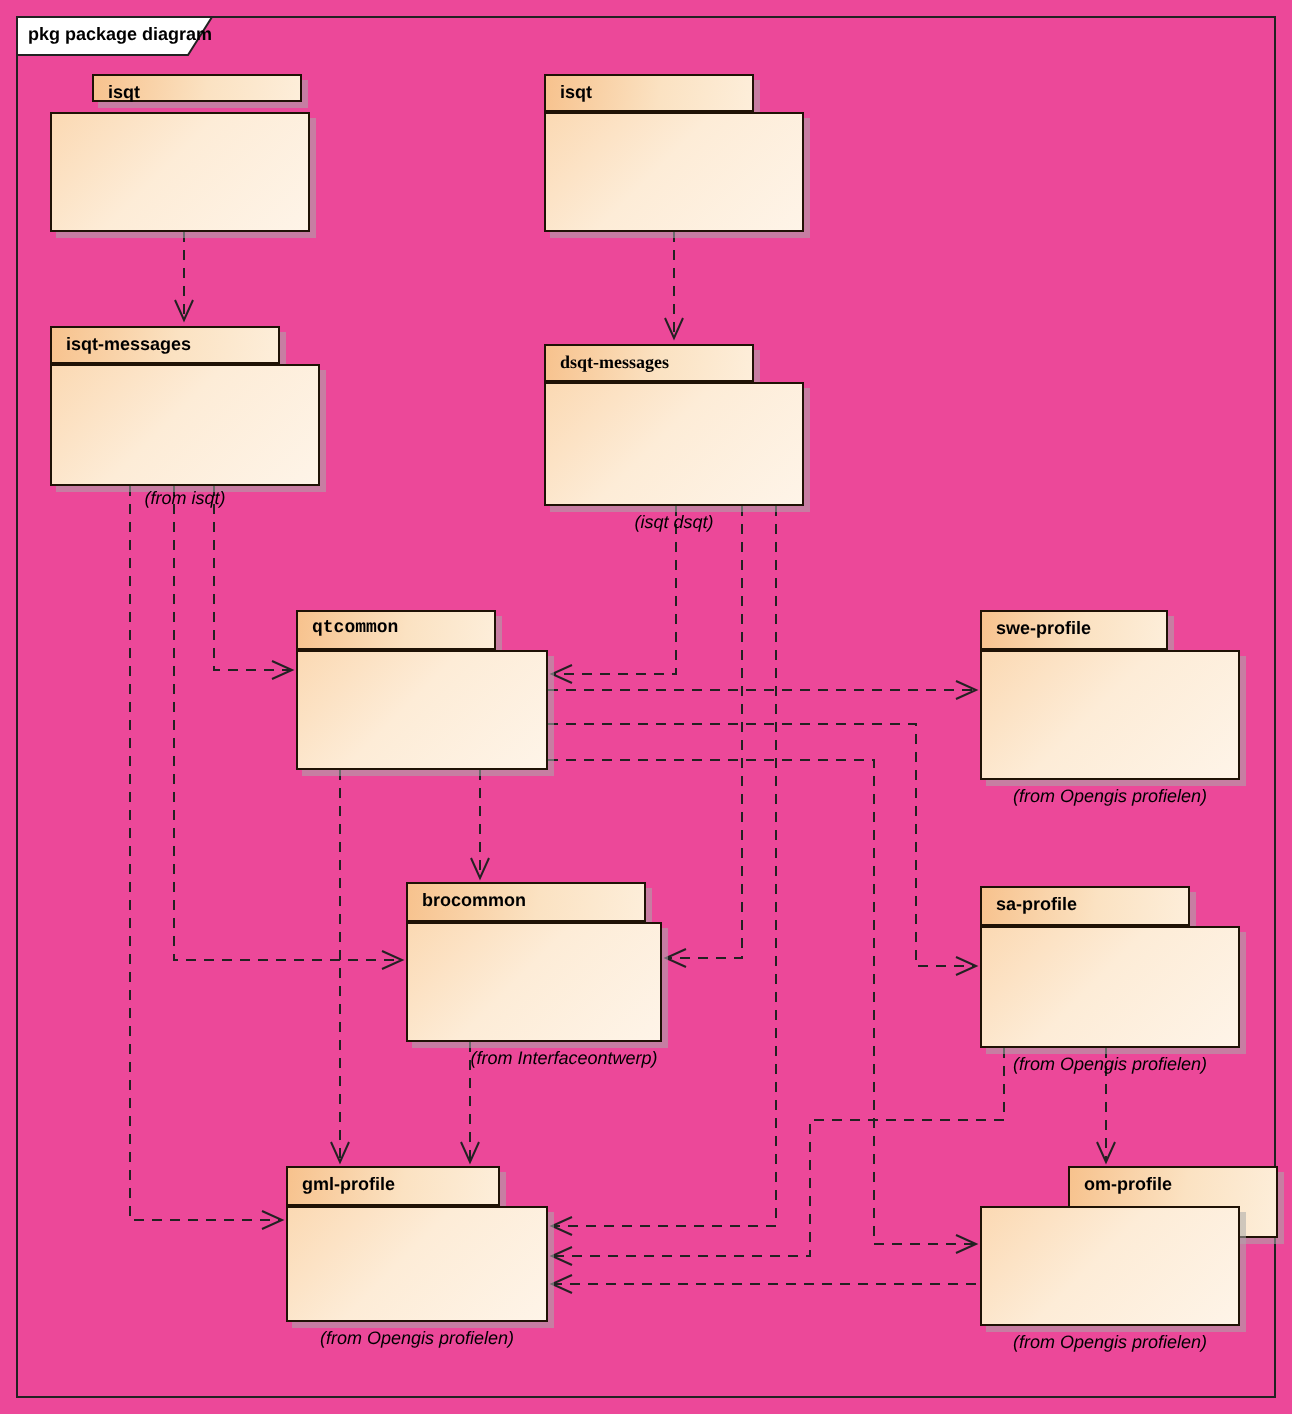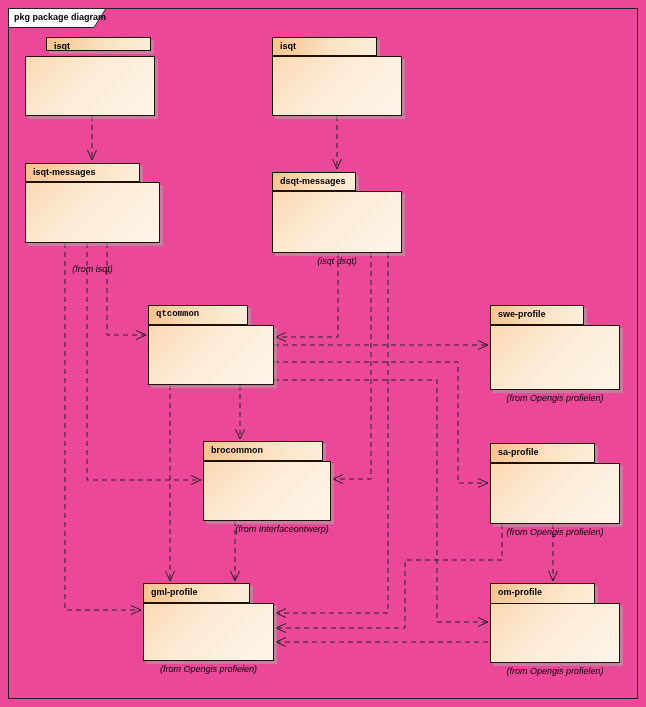--- a/index.html
+++ b/index.html
@@ -84,24 +84,24 @@
     </div>
     <div class="pbody" style="top:19px;width:130px;height:60px;"></div>
   </div>
 
   <div class="pkg" style="left:25px;top:163px;">
     <div class="tab" style="width:115px;height:19px;">
       <span class="lbl">isqt-messages</span>
     </div>
     <div class="pbody" style="top:19px;width:135px;height:61px;"></div>
   </div>
-  <div class="cap" style="left:25px;top:264px;width:135px;">(from isqt)</div>
+  <div class="cap" style="left:25px;top:244px;width:135px;">(from isqt)</div>
 
   <div class="pkg" style="left:272px;top:172px;">
-    <div class="tab" style="width:84px;height:19px;">
+    <div class="tab" style="width:105px;height:19px;font-family:Liberation Serif, serif;">
       <span class="lbl">dsqt-messages</span>
     </div>
     <div class="pbody" style="top:19px;width:130px;height:62px;"></div>
   </div>
   <div class="cap" style="left:272px;top:256px;width:130px;">(isqt dsqt)</div>
 
   <div class="pkg" style="left:148px;top:305px;">
     <div class="tab" style="width:100px;height:20px;font-family:Liberation Mono, monospace;">
       <span class="lbl">qtcommon</span>
     </div>
@@ -134,20 +134,20 @@
 
   <div class="pkg" style="left:143px;top:583px;">
     <div class="tab" style="width:107px;height:20px;">
       <span class="lbl">gml-profile</span>
     </div>
     <div class="pbody" style="top:20px;width:131px;height:58px;"></div>
   </div>
   <div class="cap" style="left:143px;top:664px;width:131px;">(from Opengis profielen)</div>
 
   <div class="pkg" style="left:490px;top:583px;">
-    <div class="tab" style="width:105px;height:36px;">
+    <div class="tab" style="width:105px;height:36px;margin-left:44px;">
       <span class="lbl">om-profile</span>
     </div>
     <div class="pbody" style="top:20px;width:130px;height:60px;"></div>
   </div>
   <div class="cap" style="left:490px;top:666px;width:130px;">(from Opengis profielen)</div>
 
 </div>
 
 </body></html>

